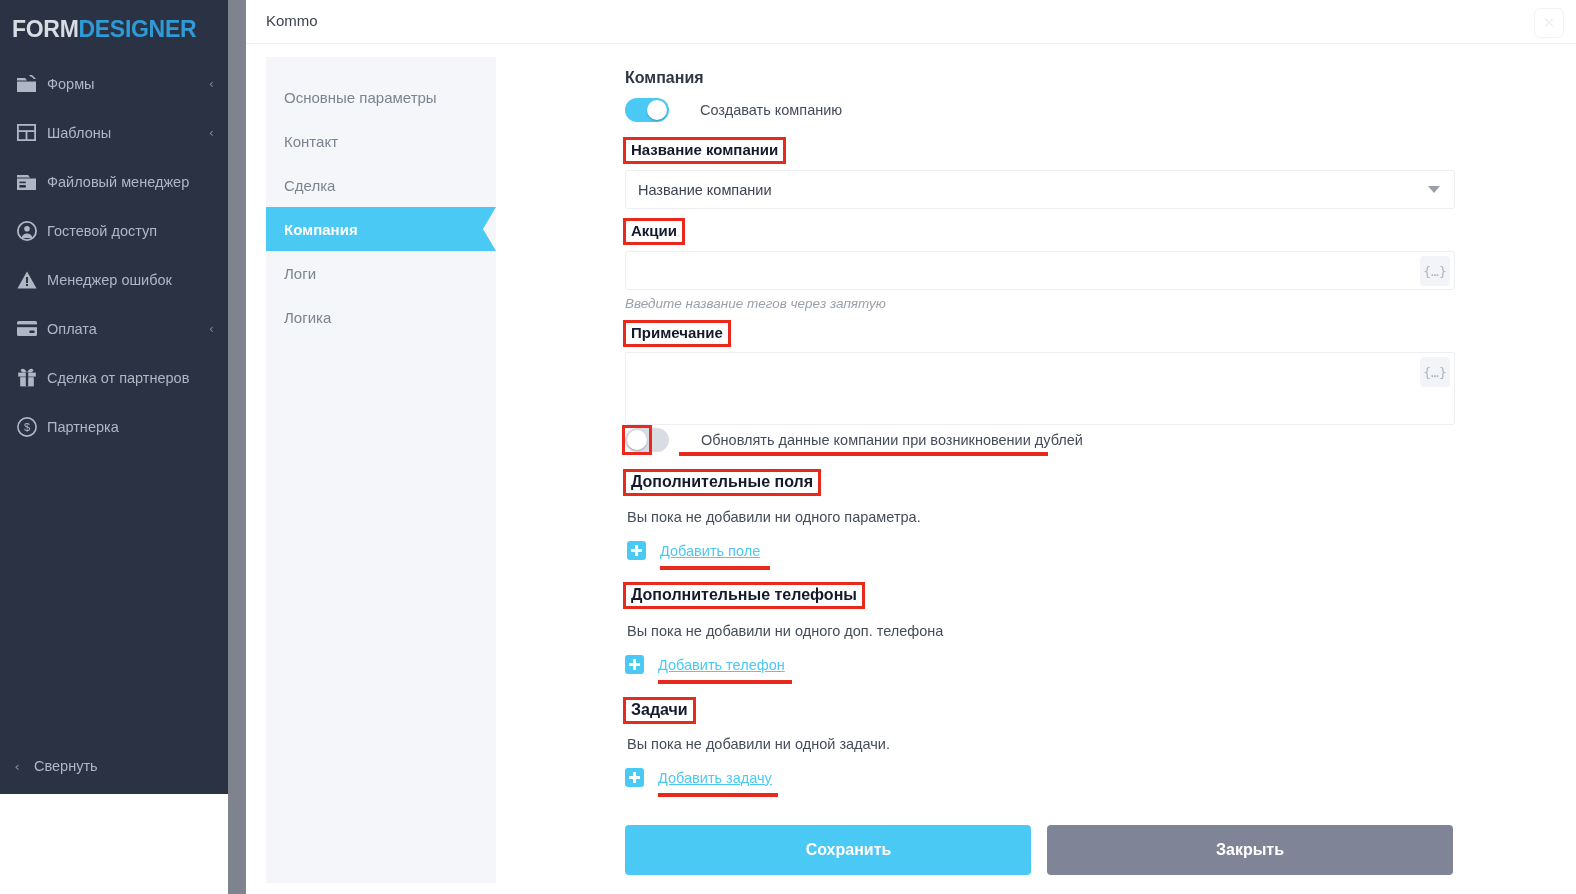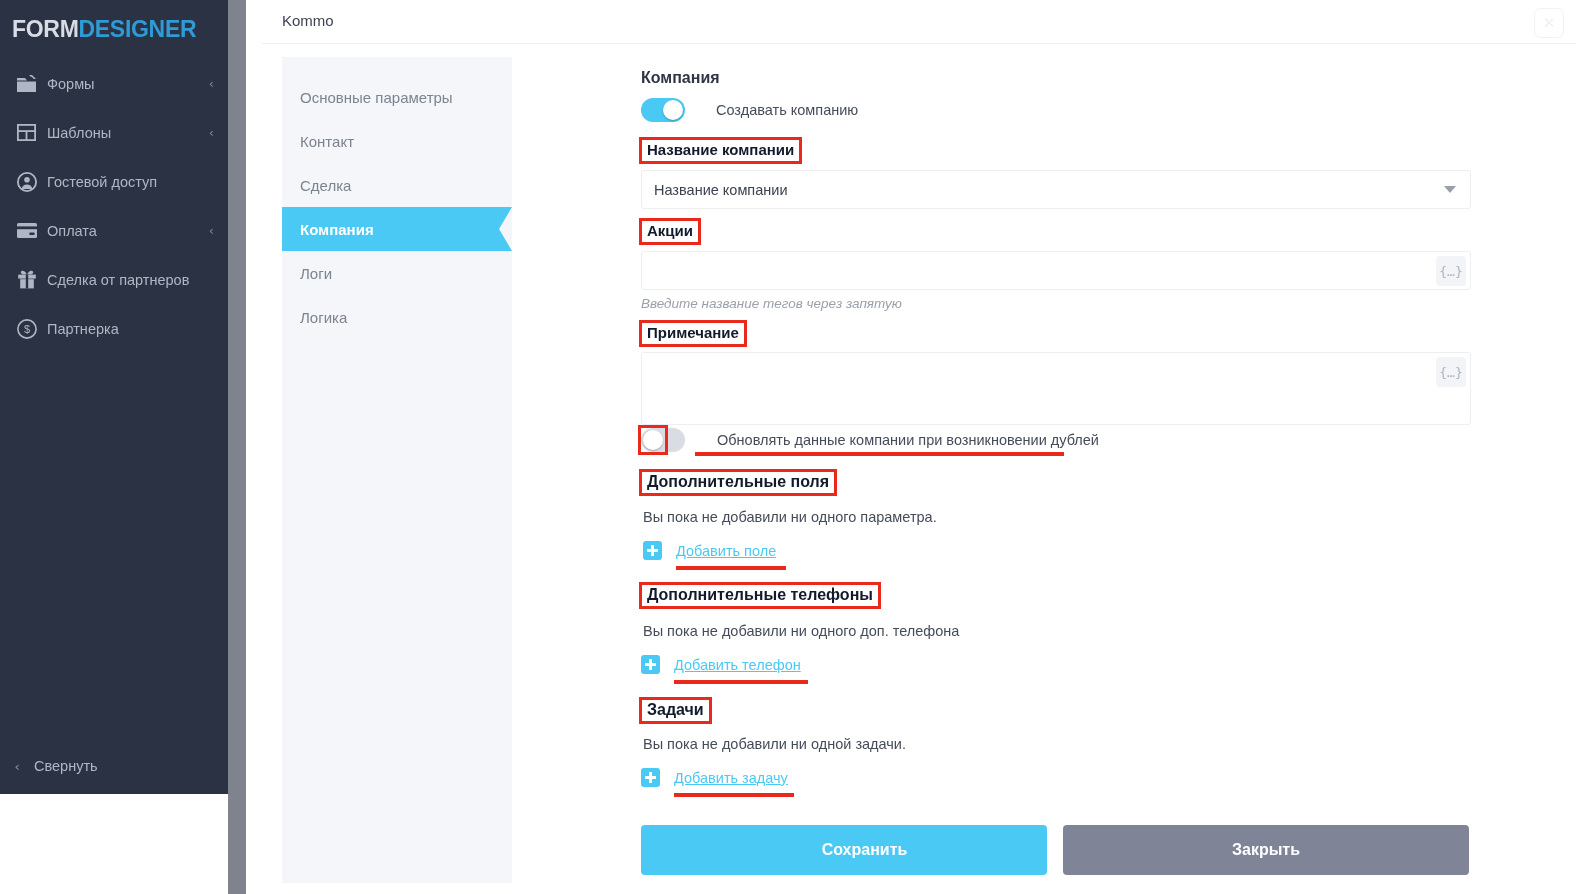--- a/index.html
+++ b/index.html
@@ -37,21 +37,21 @@
 
   
   #page-scroll {
     position:absolute; left:228px; top:0; width:18px; height:894px;
     background:#f1f1f1; z-index:6;
   }
   #page-scroll .thumb { position:absolute; left:0; top:0; width:18px; height:894px; background:#7e838e; }
 
   
   #modal {
-    position:absolute; left:262px; top:0; right:0; height:718px;
+    position:absolute; left:246px; top:0; right:0; height:718px;
     background:#ffffff; z-index:4;
   }
   #modal-header {
     position:absolute; left:0; top:0; right:0; height:44px;
     border-bottom:1px solid #eef0f3; background:#fff;
   }
   #modal-title {
     position:absolute; left:20px; top:12px; font-size:15px; color:#3c4250;
   }
   #close-btn {
@@ -189,33 +189,56 @@
         <svg width="19" height="17" viewBox="0 0 19 17">
             <rect x="0.9" y="0.9" width="17.2" height="15.2" fill="none" stroke="#b0b7c4" stroke-width="1.8"></rect>
             <rect x="0" y="6.2" width="19" height="1.8" fill="#b0b7c4"></rect>
             <rect x="8.6" y="7" width="1.8" height="10" fill="#b0b7c4"></rect>
           </svg>
       </span>
       <span class="lbl">Шаблоны</span>
       <span class="chev">‹</span>
     </div>
 
+    <div class="nav-item">
+      <span class="ico">
+        <svg width="19" height="17" viewBox="0 0 19 17">
+            <path fill="#b0b7c4" d="M0 2h11l2 2.5H0z"></path>
+            <path fill="#b0b7c4" d="M0 5.5h19V17H0z"></path>
+            <rect x="2.4" y="8.6" width="6.4" height="1.6" fill="#2b3243"></rect>
+            <rect x="2.4" y="12" width="6.4" height="2.6" fill="#2b3243"></rect>
+          </svg>
+      </span>
+      <span class="lbl">Файловый менеджер</span>
+      <span class="chev"></span>
+    </div>
 
     <div class="nav-item">
       <span class="ico">
         <svg width="20" height="20" viewBox="0 0 20 20">
             <circle cx="10" cy="10" r="9.1" fill="none" stroke="#b0b7c4" stroke-width="1.8"></circle>
             <circle cx="10" cy="7.7" r="2.8" fill="#b0b7c4"></circle>
             <path fill="#b0b7c4" d="M4.4 17c1-3.2 3-4.5 5.6-4.5s4.6 1.3 5.6 4.5z"></path>
           </svg>
       </span>
       <span class="lbl">Гостевой доступ</span>
       <span class="chev"></span>
     </div>
 
+    <div class="nav-item">
+      <span class="ico">
+        <svg width="20" height="18" viewBox="0 0 20 18">
+            <path fill="#b0b7c4" d="M10 0.6L19.6 17.4H0.4z"></path>
+            <rect x="9" y="6" width="2" height="6" fill="#2b3243"></rect>
+            <rect x="9" y="13" width="2" height="2" fill="#2b3243"></rect>
+          </svg>
+      </span>
+      <span class="lbl">Менеджер ошибок</span>
+      <span class="chev"></span>
+    </div>
 
     <div class="nav-item">
       <span class="ico">
         <svg width="20" height="15" viewBox="0 0 20 15">
             <rect x="0" y="0" width="20" height="15" rx="1.6" fill="#b0b7c4"></rect>
             <rect x="0" y="3.4" width="20" height="2.8" fill="#2b3243"></rect>
             <rect x="12.4" y="9.4" width="5.2" height="2.6" rx="0.8" fill="#2b3243"></rect>
           </svg>
       </span>
       <span class="lbl">Оплата</span>

